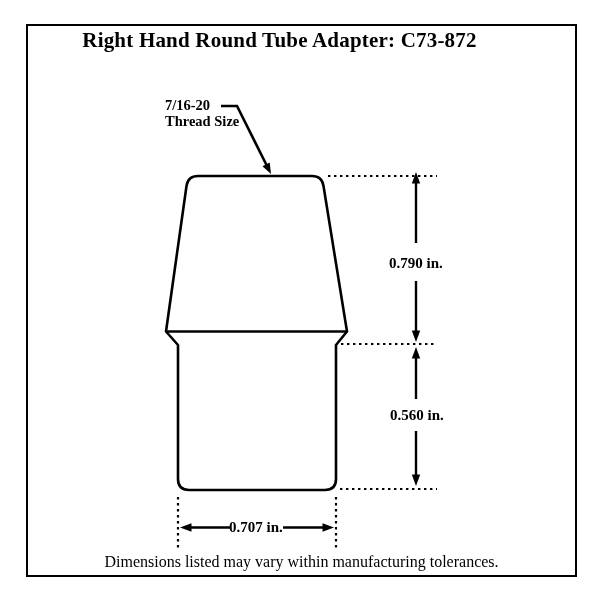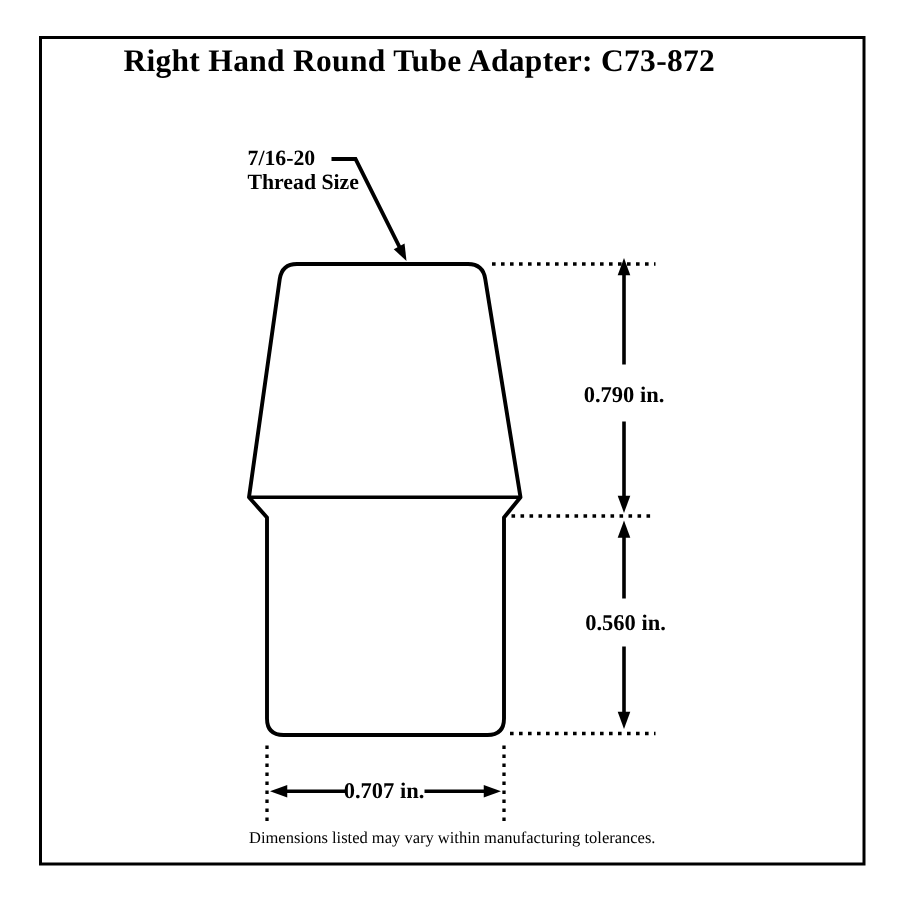--- a/index.html
+++ b/index.html
@@ -4,21 +4,21 @@
 <style>
   html,body{margin:0;padding:0;background:#ffffff;}
   .page{position:relative;width:600px;height:600px;background:#ffffff;
         font-family:"Liberation Serif","DejaVu Serif",serif;overflow:hidden;color:#000;}
   .frame{position:absolute;left:26px;top:24px;width:551px;height:553px;
          border:2px solid #000;box-sizing:border-box;background:#fff;}
   .title{position:absolute;left:26px;top:28px;width:551px;box-sizing:border-box;
          padding-right:44px;text-align:center;font-weight:bold;font-size:21px;
          letter-spacing:0.2px;white-space:nowrap;}
   .footer{position:absolute;left:26px;top:553px;width:551px;text-align:center;
-          font-size:11px;white-space:nowrap;}
+          font-size:16px;white-space:nowrap;}
   svg.drawing{position:absolute;left:0;top:0;width:600px;height:600px;}
   .outline{fill:#ffffff;stroke:#000;stroke-width:2.6;stroke-linejoin:round;}
   .solidline{stroke:#000;stroke-width:2;fill:none;}
   .thick{stroke-width:2.4;}
   .leader{stroke:#000;stroke-width:2.6;fill:none;stroke-linejoin:miter;}
   .dotted{stroke:#000;stroke-width:2.2;fill:none;stroke-dasharray:2.4 3.6;}
   .arrow{fill:#000;stroke:none;}
   .dim-label{font-family:"Liberation Serif","DejaVu Serif",serif;
              font-weight:bold;font-size:15px;fill:#000;}
   .thread-label{font-family:"Liberation Serif","DejaVu Serif",serif;

